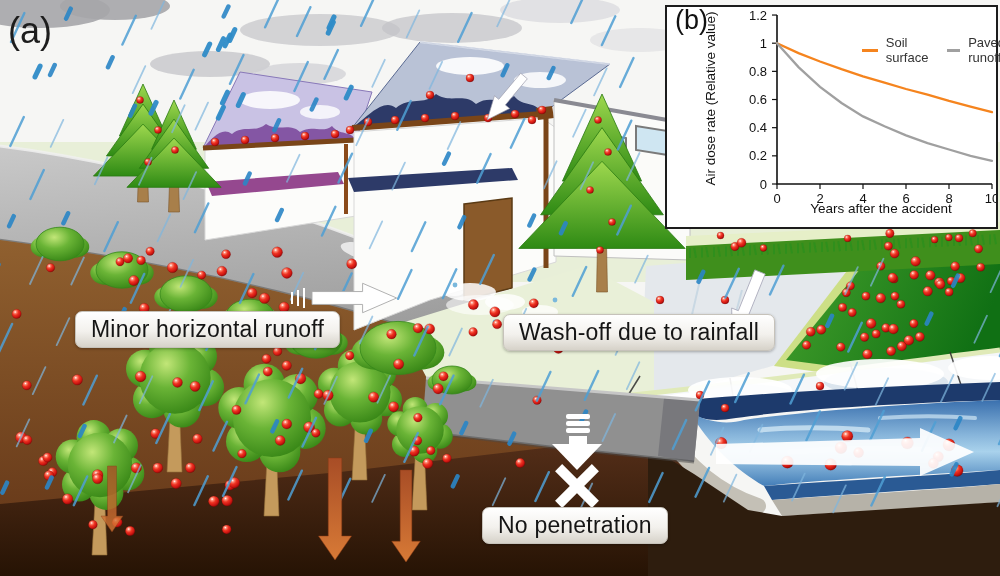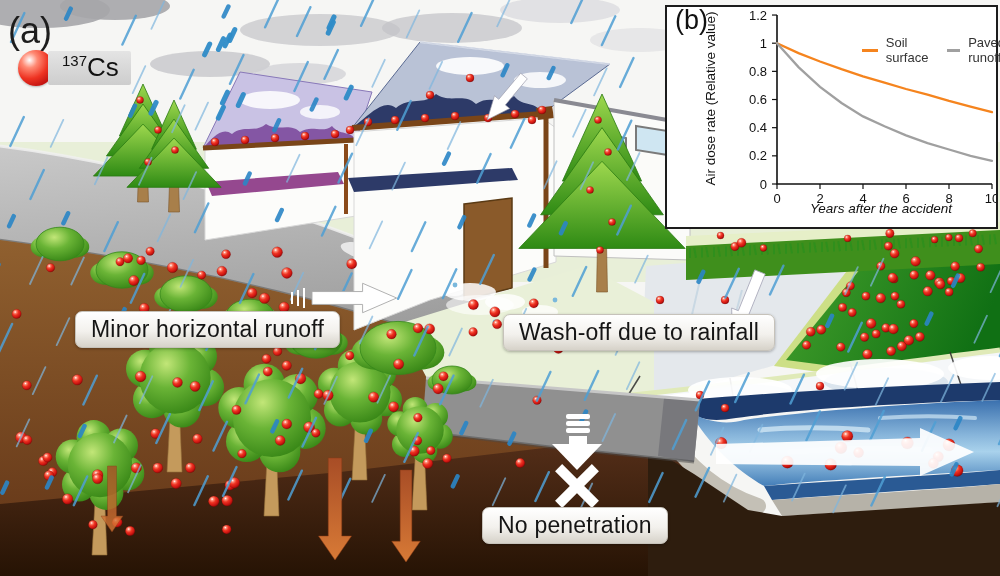--- a/index.html
+++ b/index.html
@@ -15,21 +15,21 @@
            background:radial-gradient(circle at 32% 28%, #ffffff 0%, #ff8a74 22%, #ee3322 52%, #c01210 78%, #8e0a08 100%);
            box-shadow:0 1px 2px rgba(0,0,0,.25);}
   .cs-box{margin-left:-6px;background:linear-gradient(180deg,#e4e4e4,#cdcdcd);border-radius:2px;
           padding:1px 12px 2px 14px;font-size:26px;color:#111;}
   .cs-box sup{font-size:15px;}
   .inset{position:absolute;left:665px;top:5px;width:333px;height:224px;z-index:4;
          background:#ffffff;border:2px solid #1c1c1c;box-sizing:border-box;color:#111;}
   .inset .b-label{position:absolute;left:8px;top:-2px;font-size:27px;}
   .inset .ylab{position:absolute;left:-56px;top:83px;width:200px;height:17px;text-align:center;
                font-size:13.5px;transform:rotate(-90deg);}
-  .inset .xlab{position:absolute;left:106px;top:194px;width:216px;text-align:center;font-size:13.5px;font-style:italic;}
+  .inset .xlab{position:absolute;left:106px;top:194px;width:216px;text-align:center;font-size:13.5px;}
   .inset .legend{position:absolute;left:195px;top:28px;display:flex;flex-direction:row;gap:12px;}
   .legend-row{display:flex;align-items:center;gap:8px;font-size:13px;color:#333;}
   .legend-swatch{display:inline-block;width:22px;height:3px;}
   svg text{font-family:"Liberation Sans",sans-serif;}
 </style>
 </head>
 <body>
 
 <div class="stage">
 
@@ -706,24 +706,20 @@
           <rect x="-26" y="-5" width="52" height="10" fill="#fff" transform="rotate(-45)"></rect>
         </g>
         <path d="M328.25,458 L341.75,458 L341.75,536 L351.5,536 L335,560 L318.5,536 L328.25,536 Z" fill="url(#orangeG)" opacity="1" stroke="#8a3a14" stroke-width="0.5"></path>
         <path d="M400.15,470 L411.85,470 L411.85,541.2 L420.3,541.2 L406,562 L391.7,541.2 L400.15,541.2 Z" fill="url(#orangeG)" opacity="1" stroke="#8a3a14" stroke-width="0.5"></path>
         <path d="M107.5,466 L116.5,466 L116.5,516 L123,516 L112,532 L101,516 L107.5,516 Z" fill="url(#orangeG)" opacity="0.8" stroke="#8a3a14" stroke-width="0.5"></path>
       </g>
     </svg>
 
   <div class="a-label">(a)</div>
 
-  <div class="cs-legend">
-    <div class="cs-ball"></div>
-    <div class="cs-box"><sup>137</sup><span>Cs</span></div>
-  </div>
 
   <div class="tag" style="left:75px;top:311px;">Minor horizontal runoff</div>
   <div class="tag" style="left:455px;top:314px;margin-left:48px;">Wash-off due to rainfall</div>
   <div class="tag" style="left:482px;top:507px;">No penetration</div>
 
   <div class="inset">
     <div class="b-label">(b)</div>
     <div class="ylab">Air dose rate (Relative value)</div>
     <svg id="chart-svg" width="329" height="220" viewBox="0 0 329 220">
         <path d="M110,8.039999999999992 L110,177 L325,177" fill="none" stroke="#111" stroke-width="1.6"></path>

